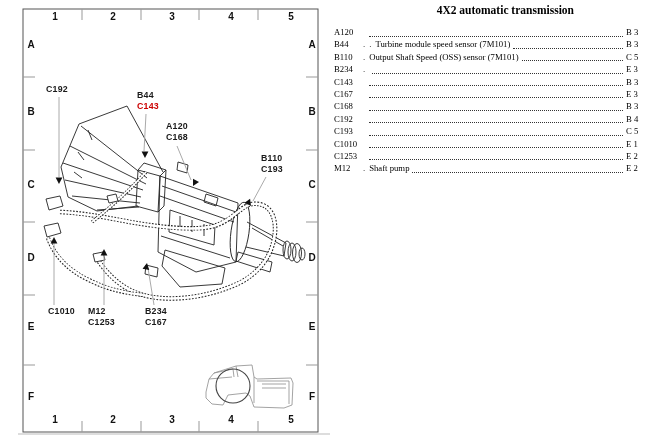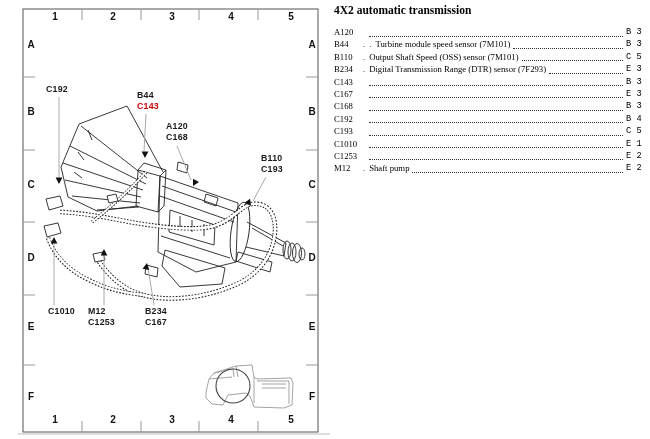--- a/index.html
+++ b/index.html
@@ -12,30 +12,30 @@
   
   .gl{position:absolute;width:20px;text-align:center;font-size:10px;font-weight:bold;
       color:#111;line-height:12px;}
   .glr{width:14px;}
   
   .co{position:absolute;font-size:8.8px;font-weight:bold;line-height:11px;
       color:#1a1a1a;white-space:nowrap;letter-spacing:.2px;}
   .red{color:#cc0000;}
   
   .ltitle{position:absolute;left:334px;top:4px;width:314px;box-sizing:border-box;
-      padding-right:74px;text-align:left;font-family:"Liberation Serif",serif;
+      padding-right:74px;text-align:right;font-family:"Liberation Serif",serif;
       font-size:11.5px;font-weight:bold;color:#000;}
   .legend{position:absolute;left:334px;top:26px;width:314px;
       font-family:"Liberation Serif",serif;font-size:8.7px;color:#000;}
   .lrow{display:flex;height:12.4px;line-height:12.4px;white-space:nowrap;}
   .lcode{min-width:29px;}
   .ldots{margin-right:3px;letter-spacing:1px;}
   .ldesc{}
   .lleader{flex:1;border-bottom:1.2px dotted #333;height:9.5px;margin:0 3px;}
-  .lref{width:22px;white-space:pre;font-family:Liberation Mono, monospace;}
+  .lref{width:22px;white-space:pre;}
 </style>
 </head>
 <body>
 
 <div class="panel">
 
   <svg width="330" height="439" viewBox="0 0 330 439">
 
     <g stroke="#555" fill="none" stroke-width="1">
       <rect x="23" y="9" width="295" height="423"></rect>
@@ -218,21 +218,20 @@
   <div class="lrow">
     <span class="lcode">B110</span>
       <span class="ldots">.</span>
       <span class="ldesc">Output Shaft Speed (OSS) sensor (7M101)</span>
       <span class="lleader"></span>
       <span class="lref">C 5</span>
   </div>
   <div class="lrow">
     <span class="lcode">B234</span>
       <span class="ldots">.</span>
-      <span class="ldesc">Digital Transmission Range (DTR) sensor (7F293)</span>
       <span class="lleader"></span>
       <span class="lref">E 3</span>
   </div>
   <div class="lrow">
     <span class="lcode">C143</span>
       <span class="ldots"></span>
       <span class="ldesc"></span>
       <span class="lleader"></span>
       <span class="lref">B 3</span>
   </div>

